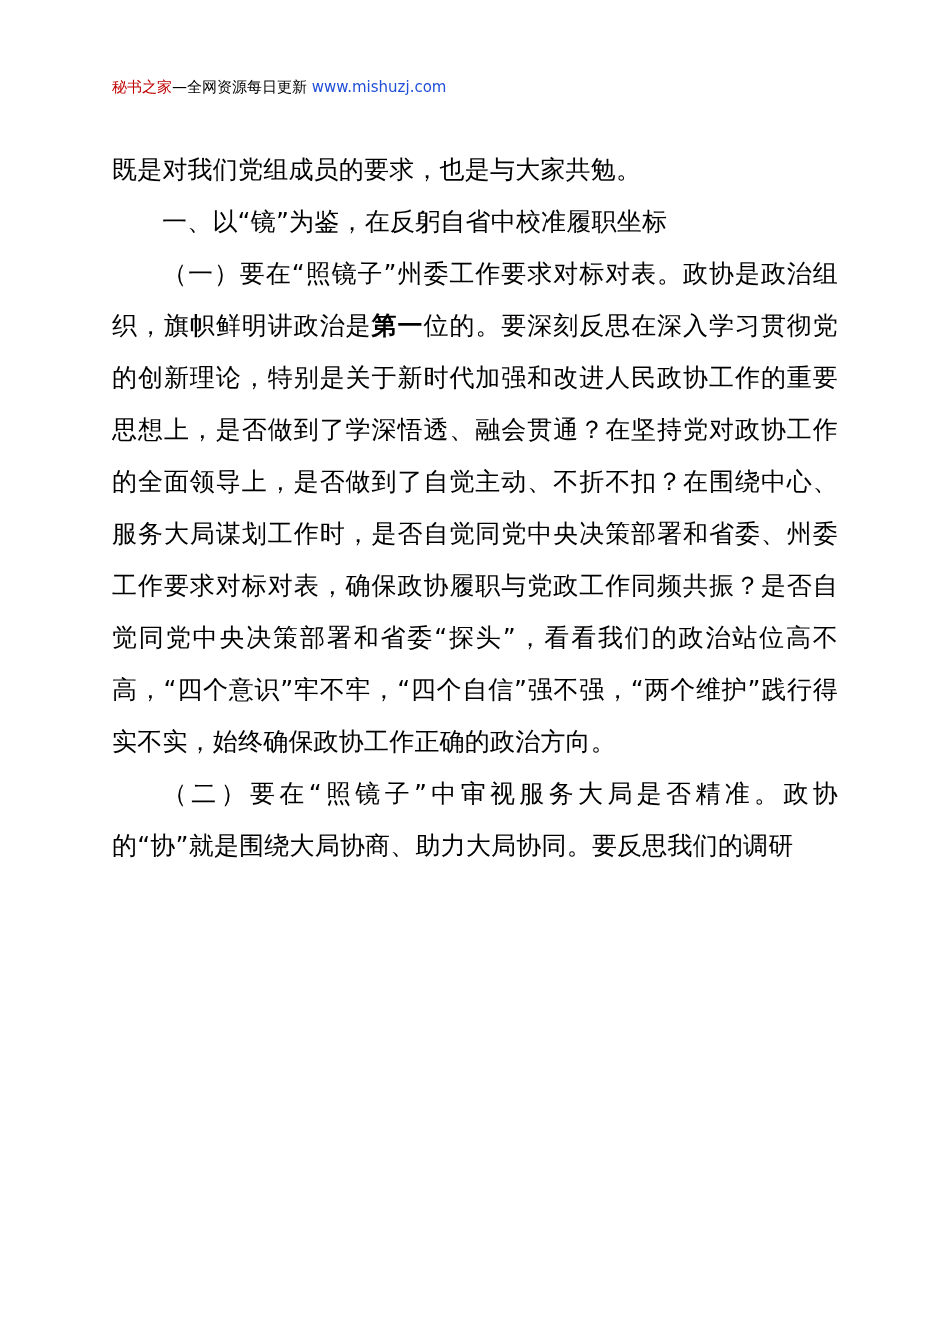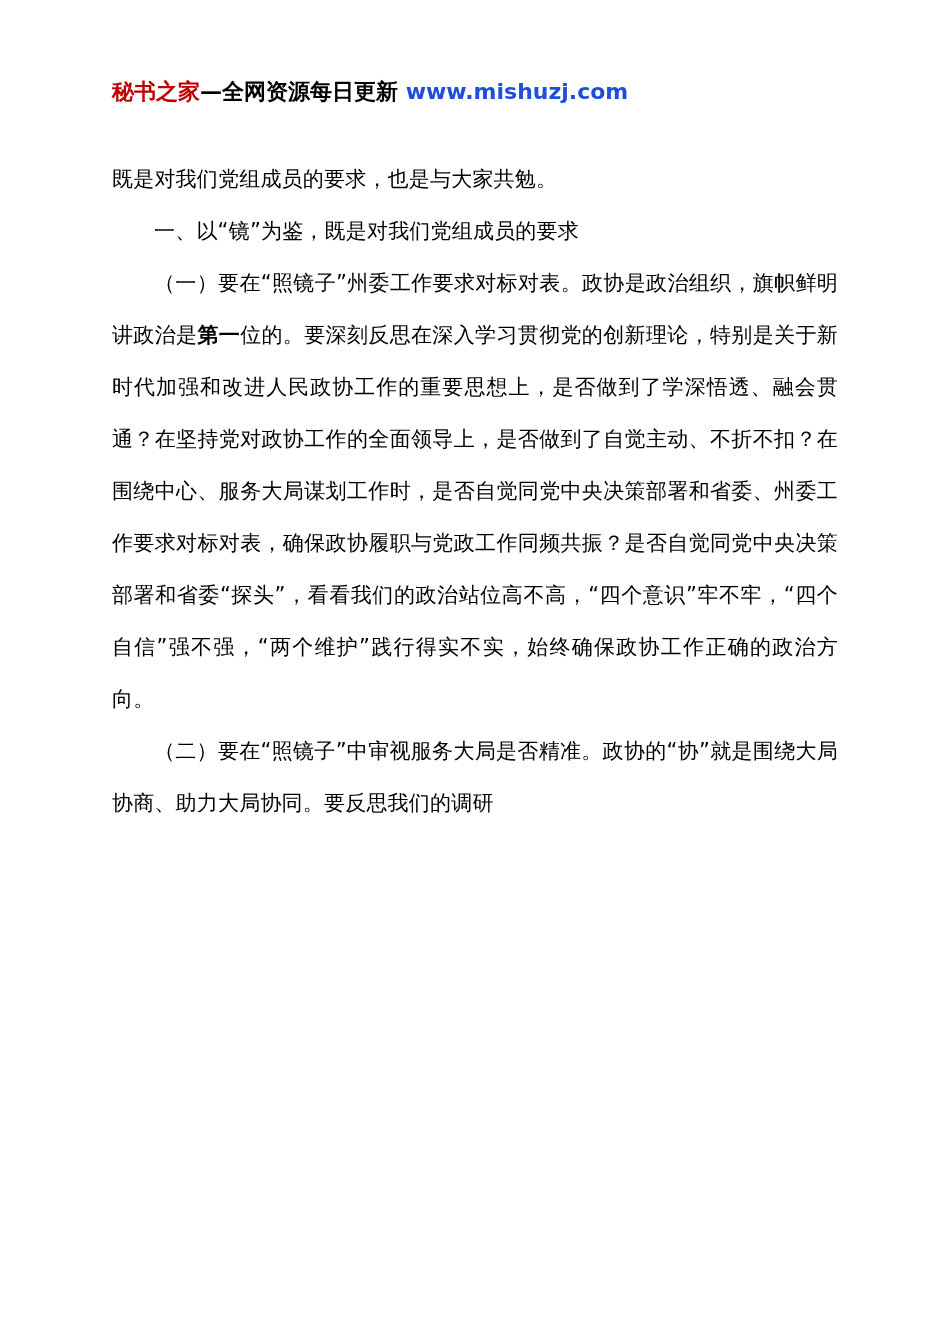--- a/index.html
+++ b/index.html
@@ -16,37 +16,37 @@
     overflow: hidden;
   }
   .page {
     width: 950px;
     height: 1344px;
     box-sizing: border-box;
     padding: 78px 112px 40px 112px;
     position: relative;
   }
   .header {
-    font-size: 22px;
-    font-weight: bold;
+    font-size: 15px;
+    font-weight: normal;
     line-height: 1.3;
     margin-bottom: 46px;
     white-space: nowrap;
   }
   .header .brand {
     color: #c00000;
   }
   .header .tagline {
     color: #000000;
   }
   .header .site {
     color: #1f4fd8;
   }
   .doc-body {
-    font-size: 21px;
+    font-size: 25px;
     line-height: 52px;
     letter-spacing: 0.2px;
     text-align: justify;
     text-justify: inter-ideograph;
   }
   .para {
     margin: 0;
     text-indent: 0;
   }
   .para.indent {
@@ -60,18 +60,18 @@
 <body>
 
 <div class="page">
 
   <div class="header">
     <span class="brand">秘书之家</span><span class="tagline">—全网资源每日更新 </span><span class="site">www.mishuzj.com</span>
   </div>
 
   <div class="doc-body">
     <p class="para">既是对我们党组成员的要求，也是与大家共勉。</p>
-    <p class="para indent">一、以“镜”为鉴，既是对我们党组成员的要求</p>
+    <p class="para indent">一、以“镜”为鉴，在反躬自省中校准履职坐标</p>
     <p class="para indent"><span>（一）要在“照镜子”州委工作要求对标对表。政协是政治组织，旗帜鲜明讲政治是</span><span class="bold">第一</span><span>位的。要深刻反思在深入学习贯彻党的创新理论，特别是关于新时代加强和改进人民政协工作的重要思想上，是否做到了学深悟透、融会贯通？在坚持党对政协工作的全面领导上，是否做到了自觉主动、不折不扣？在围绕中心、服务大局谋划工作时，是否自觉同党中央决策部署和省委、州委工作要求对标对表，确保政协履职与党政工作同频共振？是否自觉同党中央决策部署和省委“探头”，看看我们的政治站位高不高，“四个意识”牢不牢，“四个自信”强不强，“两个维护”践行得实不实，始终确保政协工作正确的政治方向。</span></p>
     <p class="para indent">（二）要在“照镜子”中审视服务大局是否精准。政协的“协”就是围绕大局协商、助力大局协同。要反思我们的调研</p>
   </div>
 
 </div>
 
 </body></html>

